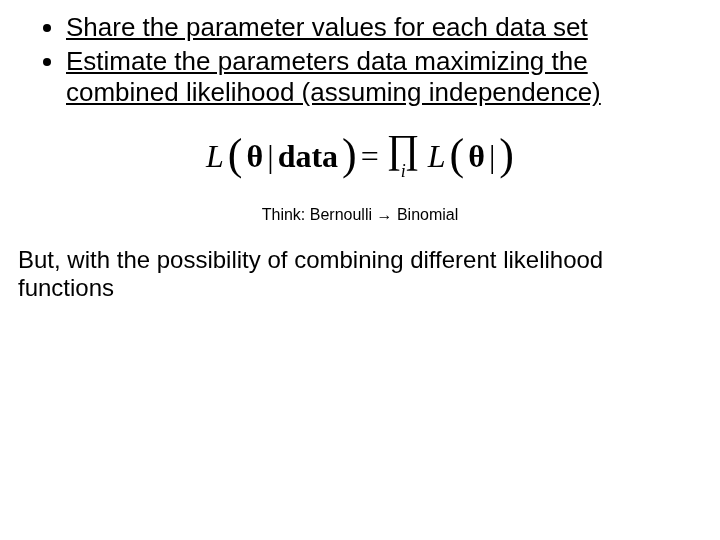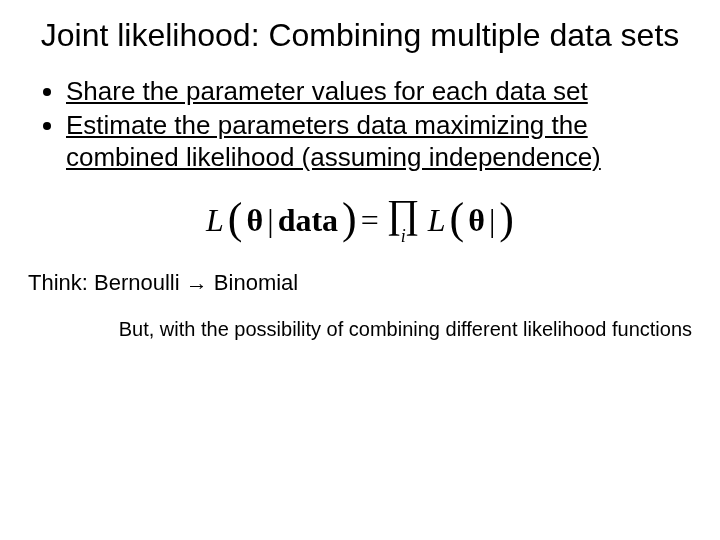--- a/index.html
+++ b/index.html
@@ -56,36 +56,34 @@
   .prod {
     display: inline-flex;
     flex-direction: column;
     align-items: center;
     line-height: 0.7;
     margin: 0 4px;
   }
   .prod .sym { font-size: 40px; }
   .prod .idx { font-size: 18px; font-style: italic; margin-top: 2px; }
   .caption {
-    text-align: left;
-    font-size: 22px;
+    text-align: center;
+    font-size: 16px;
     margin: 12px 0 22px 0;
   }
   .footer {
-    font-size: 20px;
+    font-size: 24px;
     margin-left: -10px;
-    text-align: right;
   }
 </style>
 </head>
 <body>
 
 <div class="slide">
 
-  <h1 class="title">Joint likelihood: Combining multiple data sets</h1>
 
   <ul class="bullets">
     <li>Share the parameter values for each data set</li>
     <li>Estimate the parameters data maximizing the combined likelihood (assuming independence)</li>
   </ul>
 
   <div class="equation">
     <span class="eq-wrap">
       <span class="eq-L">L</span>
       <span class="paren">(</span>

